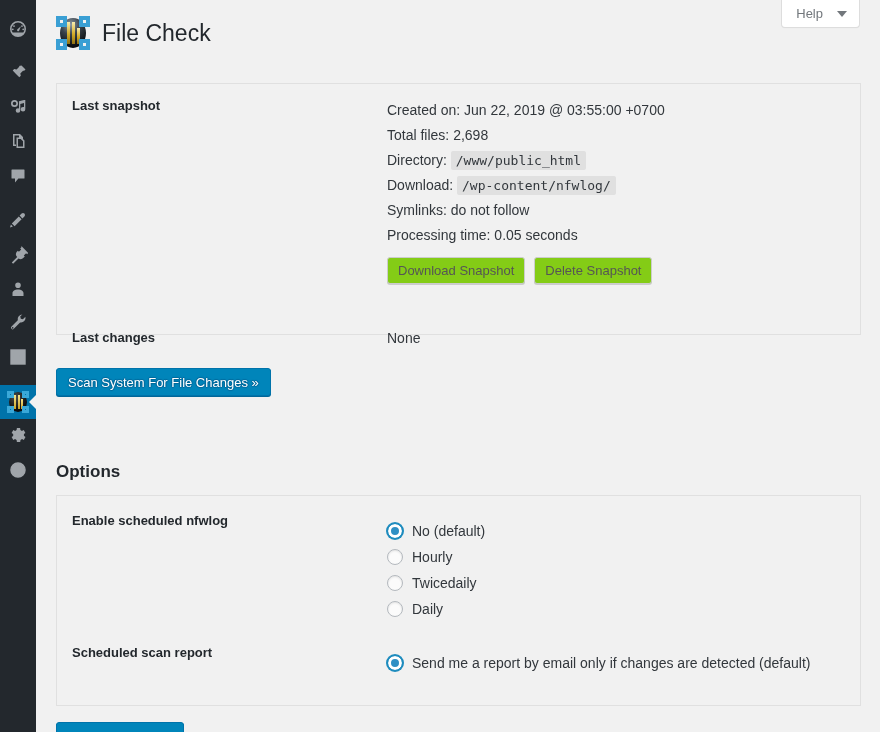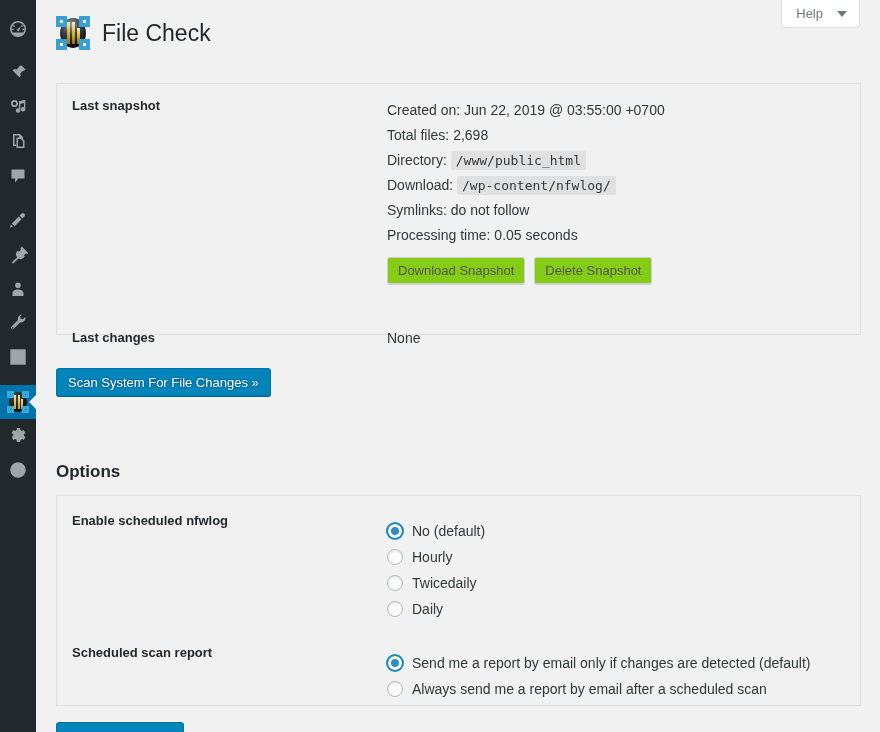--- a/index.html
+++ b/index.html
@@ -430,24 +430,20 @@
       </div>
     </div>
 
     <div class="panel-row" style="left:0; top:149px;">
       <div class="row-label">Scheduled scan report</div>
       <div>
         <label class="radio-line">
           <span class="radio checked"></span>
           <span class="radio-label">Send me a report by email only if changes are detected (default)</span>
         </label>
-        <label class="radio-line">
-          <span class="radio"></span>
-          <span class="radio-label">Always send me a report by email after a scheduled scan</span>
-        </label>
       </div>
     </div>
   </div>
 
   <div style="position:absolute; left:20px; top:722px;">
     <button class="btn-primary" style="width:128px; height:30px;"></button>
   </div>
 
 </div>
 

